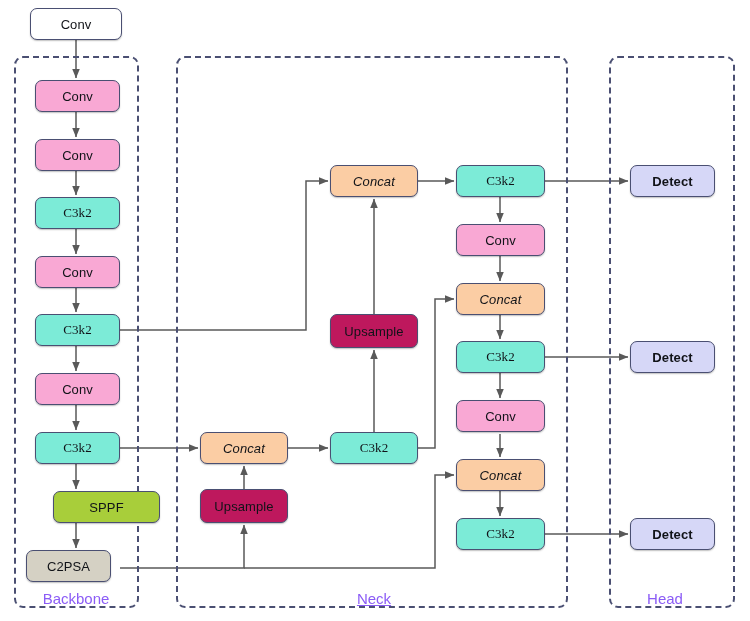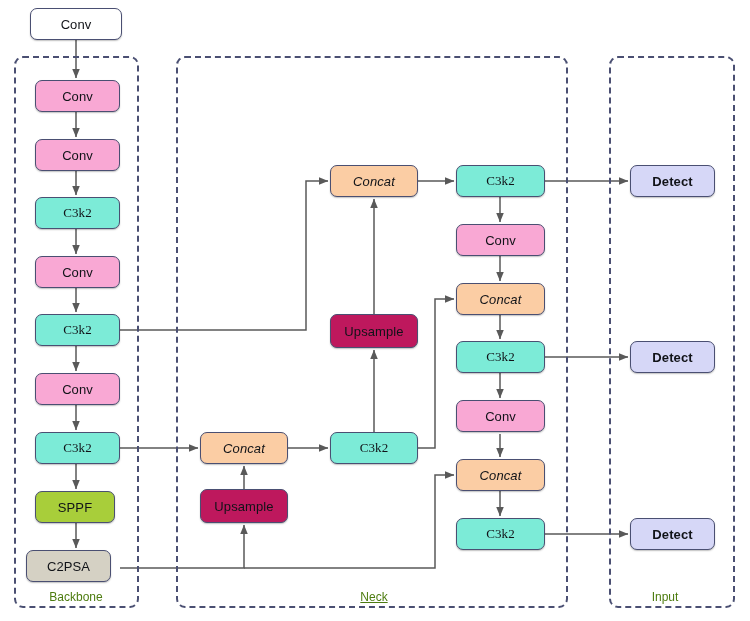--- a/index.html
+++ b/index.html
@@ -9,22 +9,22 @@
 
   .group{
     position:absolute;
     border:2px dashed #4a4f72;
     border-radius:9px;
     box-sizing:border-box;
     background:transparent;
   }
   .group-label{
     position:absolute;
-    color:#4d7c0f;
-    font-size:12px;
+    color:#8b5cf6;
+    font-size:15px;
     text-align:left;
     white-space:nowrap;
     transform:translateX(-50%);
   }
 
   .node{
     position:absolute;
     box-sizing:border-box;
     border:1.4px solid #4a4f72;
     border-radius:7px;
@@ -88,32 +88,32 @@
         <polyline points="545,534 628,534" fill="none" stroke="#595959" stroke-width="1.5" stroke-linejoin="miter" marker-end="url(#ah)"></polyline>
       </g>
   </svg>
 
   <div id="group-layer">
       <div class="group" style="left: 14px; top: 56px; width: 125px; height: 552px;"></div>
       <div class="group-label" style="left: 76px; top: 590px;">Backbone</div>
       <div class="group" style="left: 176px; top: 56px; width: 392px; height: 552px;"></div>
       <div class="group-label" style="left: 374px; top: 590px; text-decoration: underline;">Neck</div>
       <div class="group" style="left: 609px; top: 56px; width: 126px; height: 552px;"></div>
-      <div class="group-label" style="left: 665px; top: 590px;">Input</div>
+      <div class="group-label" style="left: 665px; top: 590px;">Head</div>
     </div>
   <div id="node-layer">
       <div class="node n-input" style="left: 30px; top: 8px; width: 92px; height: 32px;">Conv</div>
       <div class="node n-conv" style="left: 35px; top: 80px; width: 85px; height: 32px;">Conv</div>
       <div class="node n-conv" style="left: 35px; top: 139px; width: 85px; height: 32px;">Conv</div>
       <div class="node n-c3k2" style="left: 35px; top: 197px; width: 85px; height: 32px;">C3k2</div>
       <div class="node n-conv" style="left: 35px; top: 256px; width: 85px; height: 32px;">Conv</div>
       <div class="node n-c3k2" style="left: 35px; top: 314px; width: 85px; height: 32px;">C3k2</div>
       <div class="node n-conv" style="left: 35px; top: 373px; width: 85px; height: 32px;">Conv</div>
       <div class="node n-c3k2" style="left: 35px; top: 432px; width: 85px; height: 32px;">C3k2</div>
-      <div class="node n-sppf" style="left: 35px; top: 491px; width: 80px; height: 32px;">SPPF</div>
+      <div class="node n-sppf" style="left: 53px; top: 491px; width: 107px; height: 32px;">SPPF</div>
       <div class="node n-c2psa" style="left: 26px; top: 550px; width: 85px; height: 32px;">C2PSA</div>
       <div class="node n-upsample" style="left: 200px; top: 489px; width: 88px; height: 34px;">Upsample</div>
       <div class="node n-concat" style="left: 200px; top: 432px; width: 88px; height: 32px;">Concat</div>
       <div class="node n-c3k2" style="left: 330px; top: 432px; width: 88px; height: 32px;">C3k2</div>
       <div class="node n-upsample" style="left: 330px; top: 314px; width: 88px; height: 34px;">Upsample</div>
       <div class="node n-concat" style="left: 330px; top: 165px; width: 88px; height: 32px;">Concat</div>
       <div class="node n-c3k2" style="left: 456px; top: 165px; width: 89px; height: 32px;">C3k2</div>
       <div class="node n-conv" style="left: 456px; top: 224px; width: 89px; height: 32px;">Conv</div>
       <div class="node n-concat" style="left: 456px; top: 283px; width: 89px; height: 32px;">Concat</div>
       <div class="node n-c3k2" style="left: 456px; top: 341px; width: 89px; height: 32px;">C3k2</div>

